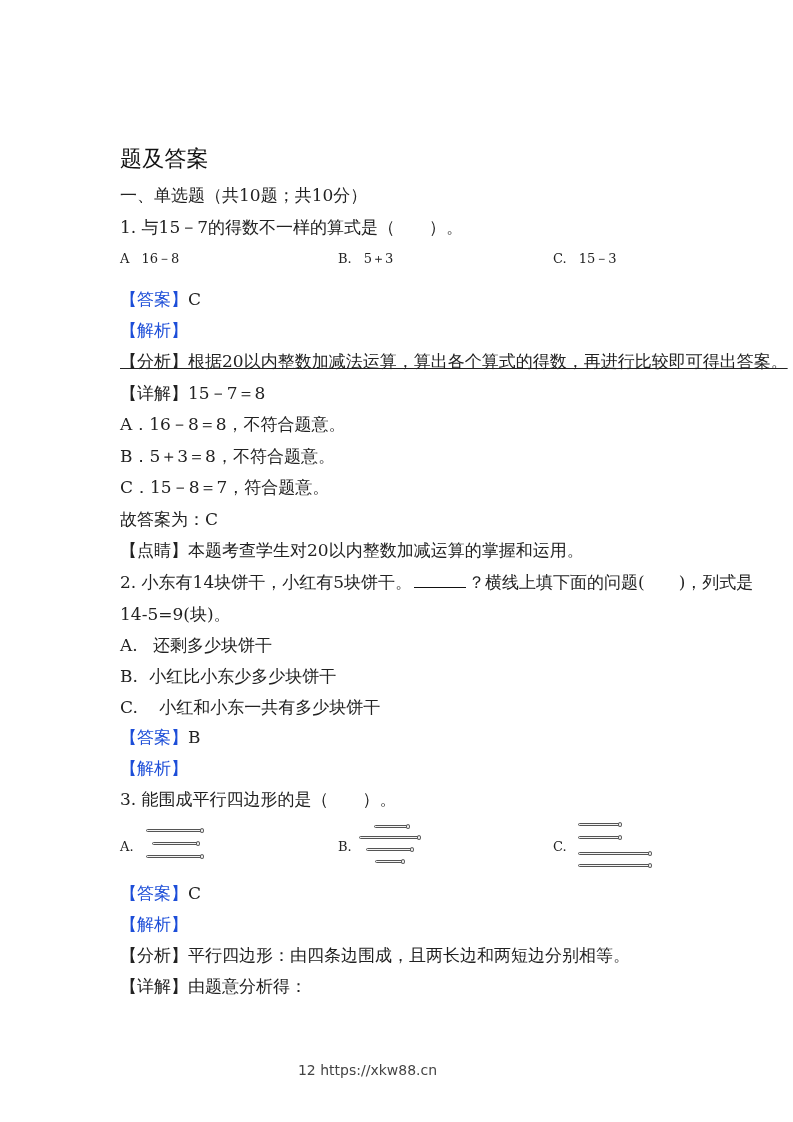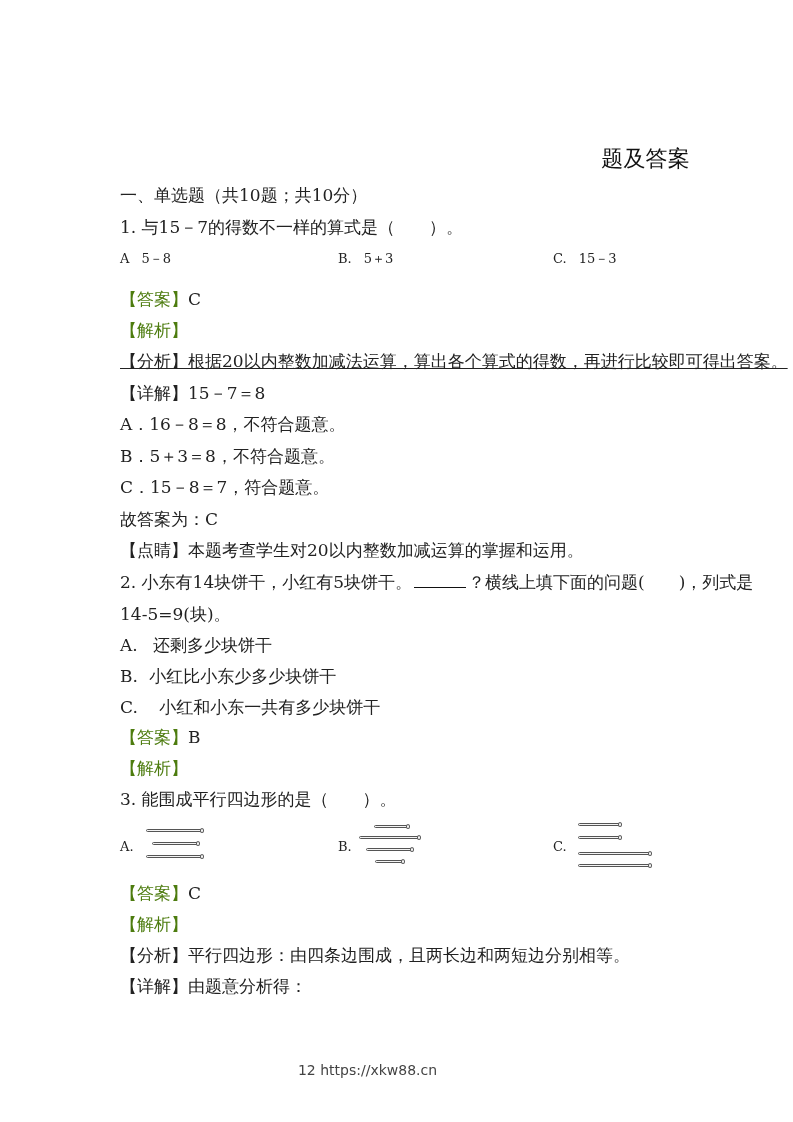--- a/index.html
+++ b/index.html
@@ -1,42 +1,42 @@
 <!DOCTYPE html>
 <html><head>
   <meta charset="utf-8">
   <style>
     html, body { margin: 0; padding: 0; background: #ffffff; }
     body { width: 793px; height: 1122px; position: relative; overflow: hidden;
            font-family: "DejaVu Serif", "Liberation Serif", serif; color: #1f1f1f; }
     .page { position: absolute; left: 0; top: 0; width: 793px; height: 1122px; }
     .title { position: absolute; left: 120px; width: 570px; font-size: 22px; line-height: 30px; font-weight: normal; color: #111; letter-spacing: 0.2px; }
     .line { position: absolute; left: 120px; font-size: 17px; line-height: 18px; white-space: nowrap; color: #222; }
-    .tag { color: #4d7c0f; }
+    .tag { color: #1d4ed8; }
     .opt { position: absolute; font-size: 13px; line-height: 18px; white-space: nowrap; color: #222; }
     .blank { display: inline-block; width: 52px; border-bottom: 1px solid #111; height: 12px; vertical-align: baseline; margin: 0 2px; }
     .stickgroup { position: absolute; }
     .stick { position: absolute; height: 3px; border: 1px solid #555; border-radius: 2px; background: #f4f4f4; box-sizing: border-box; }
     .stick::after { content: ""; position: absolute; right: -1px; top: -2px; width: 4px; height: 5px; border: 1px solid #555; border-radius: 50%; background: #fff; box-sizing: border-box; }
     .footer { position: absolute; left: 0; width: 735px; top: 1062px; text-align: center; font-family: "DejaVu Sans", "Liberation Sans", sans-serif; font-size: 14px; color: #444; }
   </style>
 </head>
 <body>
 
 <div class="page">
 
-  <div class="title" style="top:144px;text-align:right;">题及答案</div>
+  <div class="title" style="top:144px;">题及答案</div>
 
   <div class="line" style="top:186px;">一、单选题（共10题；共10分）</div>
 
   <div class="line" style="top:218px;">1. 与15－7的得数不一样的算式是（　　）。</div>
 
   <div class="opt" style="left:120px; top:250px;">
     <span>A</span>
-    <span style="margin-left:8px;">5－8</span>
+    <span style="margin-left:8px;">16－8</span>
   </div>
   <div class="opt" style="left:338px; top:250px;">
     <span>B.</span>
     <span style="margin-left:8px;">5＋3</span>
   </div>
   <div class="opt" style="left:553px; top:250px;">
     <span>C.</span>
     <span style="margin-left:8px;">15－3</span>
   </div>
 

